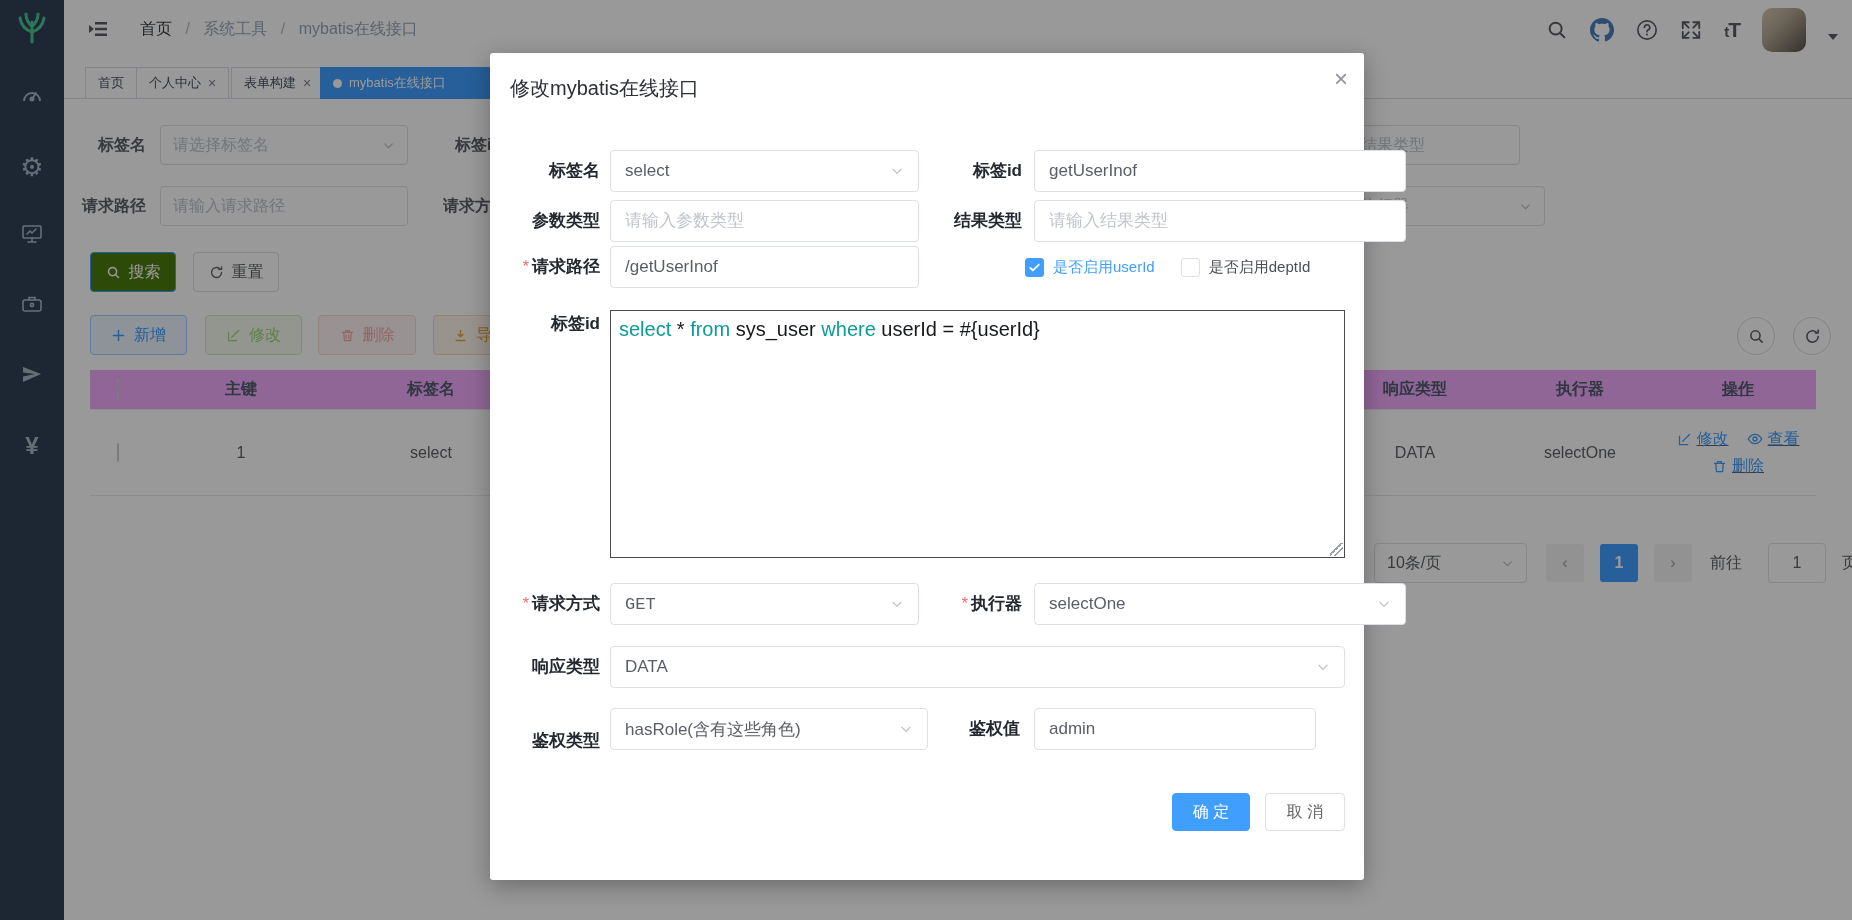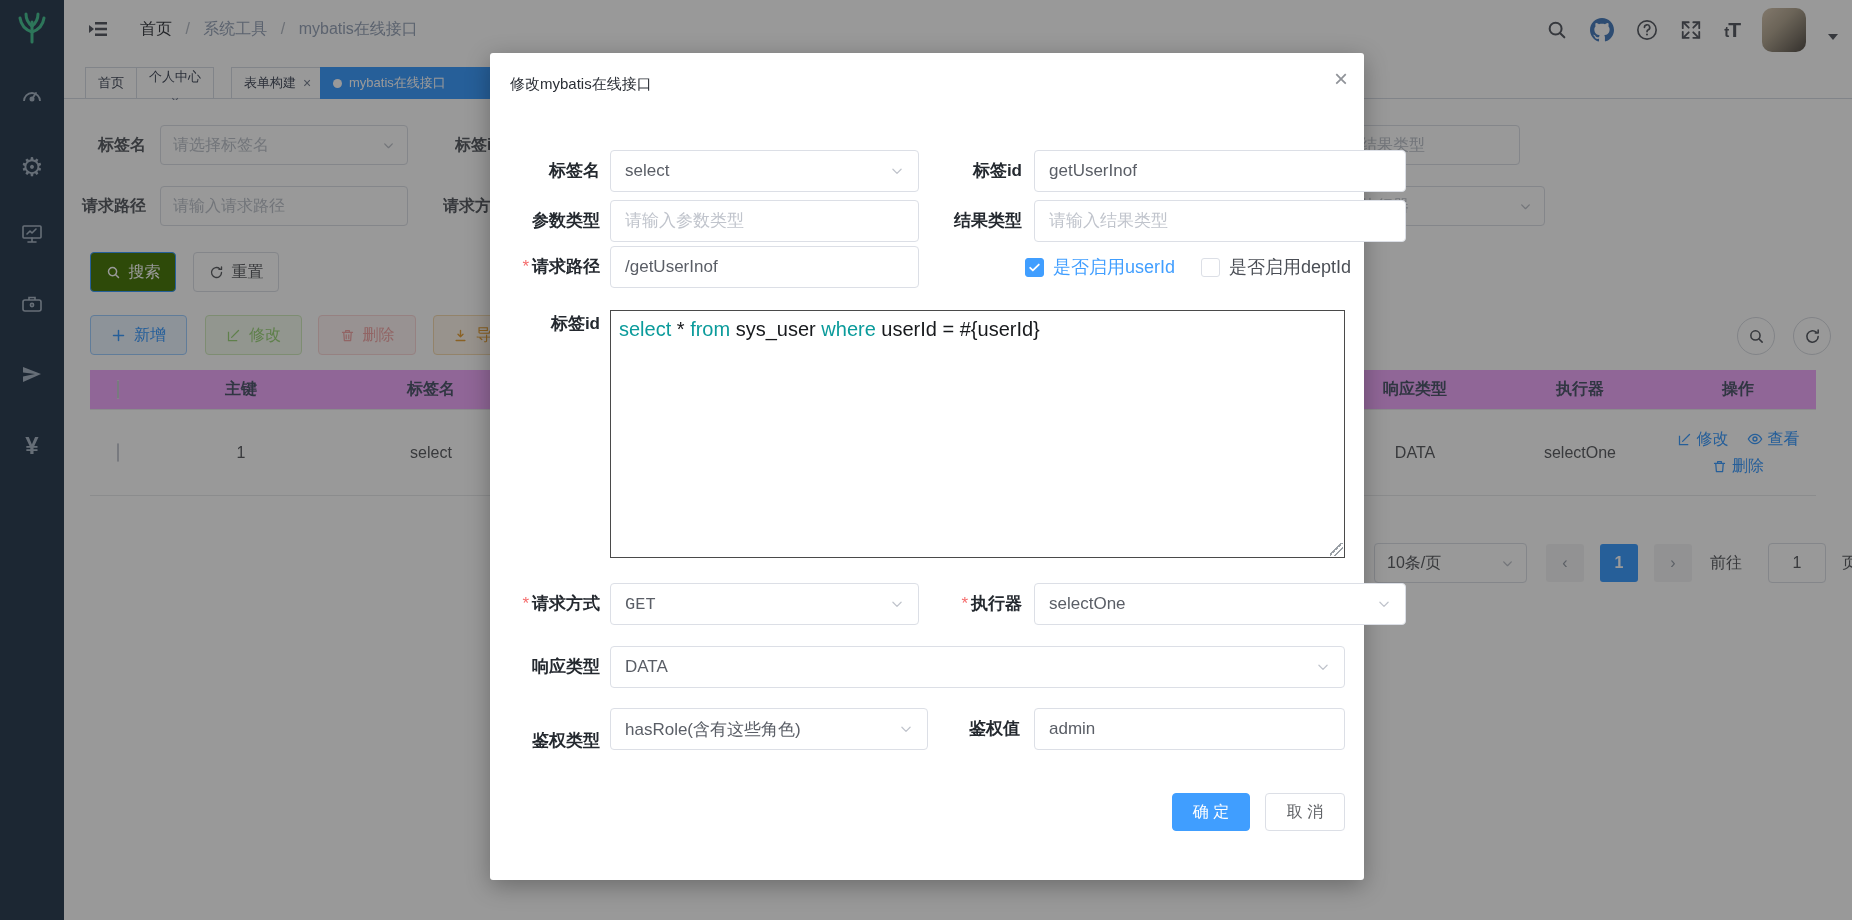--- a/index.html
+++ b/index.html
@@ -59,55 +59,55 @@
   .btn-plain-danger  { background:#fdf3f3; border-color:#fad8d8; color:#f3a9a9; }
   .btn-plain-warning { background:#fdf6ec; border-color:#f5dab1; color:#E6A23C; }
   .circle-btn { position:absolute; width:38px; height:38px; border-radius:50%; border:1px solid #d9dce2;
                 background:#fff; color:#5a5e66; display:flex; align-items:center; justify-content:center; cursor:pointer; }
 
   .gtable { position:absolute; left:26px; top:270px; width:1726px; font-size:16px; }
   .trow { display:flex; align-items:center; border-bottom:1px solid #e8eaec; }
   .thead-row { background:#f0abfc; color:#515a6e; font-weight:700; height:40px; }
   .tbody-row { height:86px; color:#606266; }
   .tc { text-align:center; }
-  .c1{width:56px;} .c2{width:190px;} .c3{width:190px;} .c4{width:804px;} .c5{width:170px;} .c6{width:160px;} .c7{width:156px;}
+  .c1{width:56px;} .c2{width:190px;} .c3{width:190px;} .c4{width:804px;} .c5{width:170px;} .c6{width:160px;} .c7{width:156px;text-decoration:underline;}
   .cb { width:18px; height:18px; border:1px solid #c9ccd4; border-radius:3px; background:#fff; margin:0 auto; cursor:pointer; }
   .ops { display:flex; flex-direction:column; gap:6px; align-items:center; color:#409EFF; font-size:16px; }
   .ops .opline { display:flex; gap:18px; }
   .op { display:flex; align-items:center; gap:5px; cursor:pointer; white-space:nowrap; }
 
   .pag-sel { left:1310px; top:443px; width:153px; color:#606266; }
   .pager-btn { position:absolute; top:444px; width:38px; height:38px; border-radius:3px; background:#f4f4f5;
                color:#9aa0ab; display:flex; align-items:center; justify-content:center; font-size:16px; cursor:pointer; }
   .pager-btn.active { background:#409EFF; color:#fff; font-weight:700; }
   .goto-label { position:absolute; left:1646px; top:444px; line-height:38px; font-size:16px; color:#606266; }
   .goto-input { left:1704px; top:443px; width:58px; text-align:center; }
   .page-unit { position:absolute; left:1778px; top:444px; line-height:38px; font-size:16px; color:#606266; }
 
   
   .overlay { position:absolute; inset:0; background:rgba(0,0,0,0.40); z-index:5; }
   .modal { position:absolute; left:490px; top:53px; width:874px; height:827px; background:#fff;
            border-radius:3px; box-shadow:0 6px 24px rgba(0,0,0,.3); z-index:10; }
-  .m-title { position:absolute; left:20px; top:22px; font-size:15px; color:#2b2f36; }
+  .m-title { position:absolute; left:20px; top:22px; font-size:20px; color:#2b2f36; }
   .m-close { position:absolute; right:16px; top:14px; font-size:24px; color:#909399; cursor:pointer; line-height:1; }
   .m-label { position:absolute; font-size:17px; font-weight:700; color:#24292f; line-height:42px; text-align:right; white-space:nowrap; }
   .m-label .req { color:#F56C6C; margin-right:3px; font-weight:400; }
   .m-l1 { left:0; width:110px; }
   .m-l2 { left:380px; width:152px; }
   .m-field { position:absolute; height:42px; border:1px solid #dcdfe6; border-radius:4px; background:#fff;
              font-size:17px; color:#5a5e66; padding:0 14px; font-family:"Liberation Sans","DejaVu Sans",sans-serif; }
   .m-field::placeholder { color:#c0c4cc; }
   .m-sel { position:absolute; height:42px; border:1px solid #dcdfe6; border-radius:4px; background:#fff;
            display:flex; align-items:center; padding:0 14px; font-size:17px; color:#5a5e66; cursor:pointer; }
   .m-sel .sel-val { flex:1; }
   .m-sel .chev { color:#c0c4cc; flex:none; }
   .m-f1 { left:120px; width:309px; }
   .m-f2 { left:544px; width:372px; }
   .checkline { position:absolute; left:535px; top:193px; height:42px; display:flex; align-items:center; gap:26px; }
-  .ckitem { display:flex; align-items:center; gap:9px; font-size:18px; cursor:pointer; }
+  .ckitem { display:flex; align-items:center; gap:9px; font-size:15px; cursor:pointer; }
   .ckbox { width:19px; height:19px; border-radius:3px; border:1px solid #dcdfe6; background:#fff;
            display:flex; align-items:center; justify-content:center; }
   .ckbox.checked { background:#409EFF; border-color:#409EFF; color:#fff; }
   .ck-on { color:#409EFF; }
   .ck-off { color:#4a4e55; }
   .sqlbox { position:absolute; left:120px; top:257px; width:735px; height:248px; border:1px solid #4a4a4a;
             background:#fff; padding:5px 8px; font-size:20px; line-height:1.35; overflow:hidden; cursor:text; }
   .sql-kw { color:#0b9b9b; }
   .sql-plain { color:#17191c; }
   .resize-grip { position:absolute; right:1px; bottom:1px; width:13px; height:13px;
@@ -203,21 +203,21 @@
       <span class="fontsize"><span>t</span><span class="big">T</span></span>
       <span class="avatar"></span>
       <span class="caret-down"></span>
     </div>
   </div>
 
   <div class="tabbar">
     <div class="tag" style="left:21px;">
       <span>首页</span>
     </div>
-    <div class="tag" style="left:72px;flex-direction:column;">
+    <div class="tag" style="left:72px;">
       <span>个人中心</span>
       <span class="x">×</span>
     </div>
     <div class="tag" style="left:167px;">
       <span>表单构建</span>
       <span class="x">×</span>
     </div>
     <div class="tag active" style="left:256px; width:190px;">
       <span class="dot"></span>
       <span>mybatis在线接口</span>
@@ -429,18 +429,18 @@
     </div>
 
     <span class="m-label m-l1" style="top:667px;">鉴权类型</span>
     <div class="m-sel" style="left:120px; top:655px; width:318px;">
       <span class="sel-val">hasRole(含有这些角色)</span>
       <svg class="chev" width="14" height="14" viewBox="0 0 24 24" fill="none" stroke="currentColor" stroke-width="2.2">
           <path d="M5 9l7 7 7-7" stroke-linecap="round" stroke-linejoin="round"></path>
         </svg>
     </div>
     <span class="m-label" style="left:420px; top:655px; width:110px;">鉴权值</span>
-    <input class="m-field" style="left: 544px; top: 655px; width: 311px;" value="admin">
+    <input class="m-field" style="left: 544px; top: 655px; width: 282px;" value="admin">
 
     <button class="m-btn m-confirm">确 定</button>
     <button class="m-btn m-cancel">取 消</button>
   </div>
 </div>
 
 </body></html>

